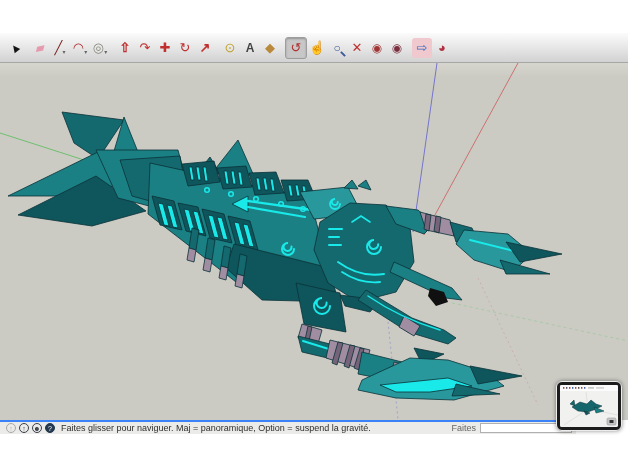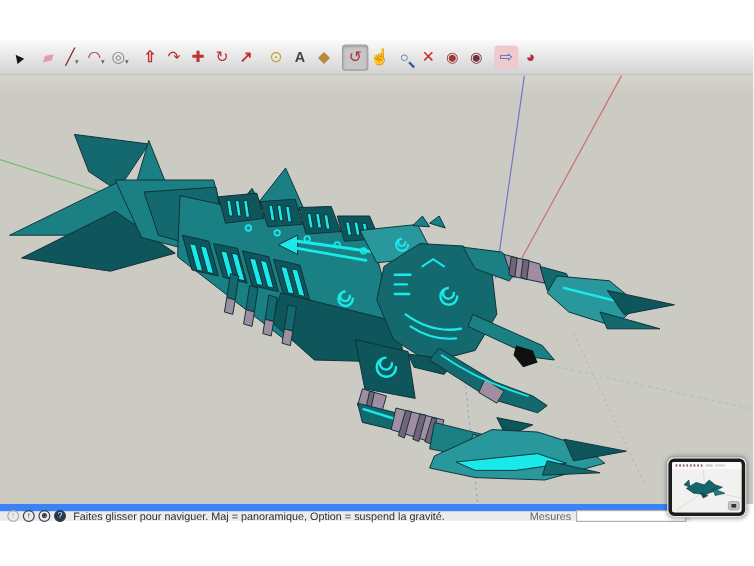--- a/index.html
+++ b/index.html
@@ -34,21 +34,21 @@
   .f1{fill:var(--c-teal-base);} .f2{fill:var(--c-teal-dark);} .f3{fill:var(--c-teal-mid);}
   .f4{fill:var(--c-teal-light);} .fp{fill:var(--c-purple);} .fpd{fill:var(--c-purple-dark);}
   .fc{fill:var(--c-cyan);} .fb{fill:var(--c-black-detail);}
   .mo{stroke:var(--c-outline);stroke-width:.8;stroke-linejoin:round;}
   .sc{stroke:var(--c-cyan);fill:none;stroke-linecap:round;}
   .axg{stroke:var(--ax-green);} .axb{stroke:var(--ax-blue);} .axr{stroke:var(--ax-red);}
   .axgd{stroke:var(--ax-green-dash);} .axbd{stroke:var(--ax-blue-dash);} .axrd{stroke:var(--ax-red-dash);}
 
   
   .statusbar{position:absolute;left:0;top:387px;width:576px;height:14px;background:#ebebe9;
-             border-top:6px solid #3b82f6;display:flex;align-items:center;
+             border-top:2px solid #3b82f6;display:flex;align-items:center;
              font-size:9px;color:#333;box-sizing:border-box;padding:0 4px 0 6px;}
   .status-icons{display:flex;align-items:center;gap:3px;margin-right:6px;}
   .st-icon{width:10px;height:10px;border-radius:50%;display:flex;align-items:center;justify-content:center;
            font-size:7px;line-height:1;box-sizing:border-box;flex:0 0 auto;}
   .st-outline-pale{border:1px solid #a8a8a8;color:#a8a8a8;}
   .st-outline-dark{border:1px solid #38404c;color:#2d3540;}
   .st-filled-navy{background:#24394f;color:#fff;border:1px solid #24394f;}
   .hint{white-space:nowrap;color:#2e2e2e;}
   .spacer{flex:1;}
   .mes-label{color:#666;margin-right:4px;}
@@ -281,21 +281,21 @@
 
     <div class="statusbar">
       <div class="status-icons" id="status-icons">
           <span class="st-icon st-outline-pale">↑</span>
           <span class="st-icon st-outline-dark">↑</span>
           <span class="st-icon st-outline-dark">☻</span>
           <span class="st-icon st-filled-navy">?</span>
         </div>
       <div class="hint">Faites glisser pour naviguer. Maj = panoramique, Option =  suspend la gravité.</div>
       <div class="spacer"></div>
-      <span class="mes-label">Mesures</span>
+      <span class="mes-label">Faites</span>
       <input class="mes-input" value="" style="">
     </div>
   </div>
 
   <div class="preview">
     <div class="preview-screen">
       <svg width="58" height="42" xmlns="http://www.w3.org/2000/svg">
         <rect x="0" y="0" width="58" height="42" fill="#f1f1ef"></rect>
         <rect x="0" y="0" width="58" height="6" fill="#fbfbfb"></rect>
         <g>

